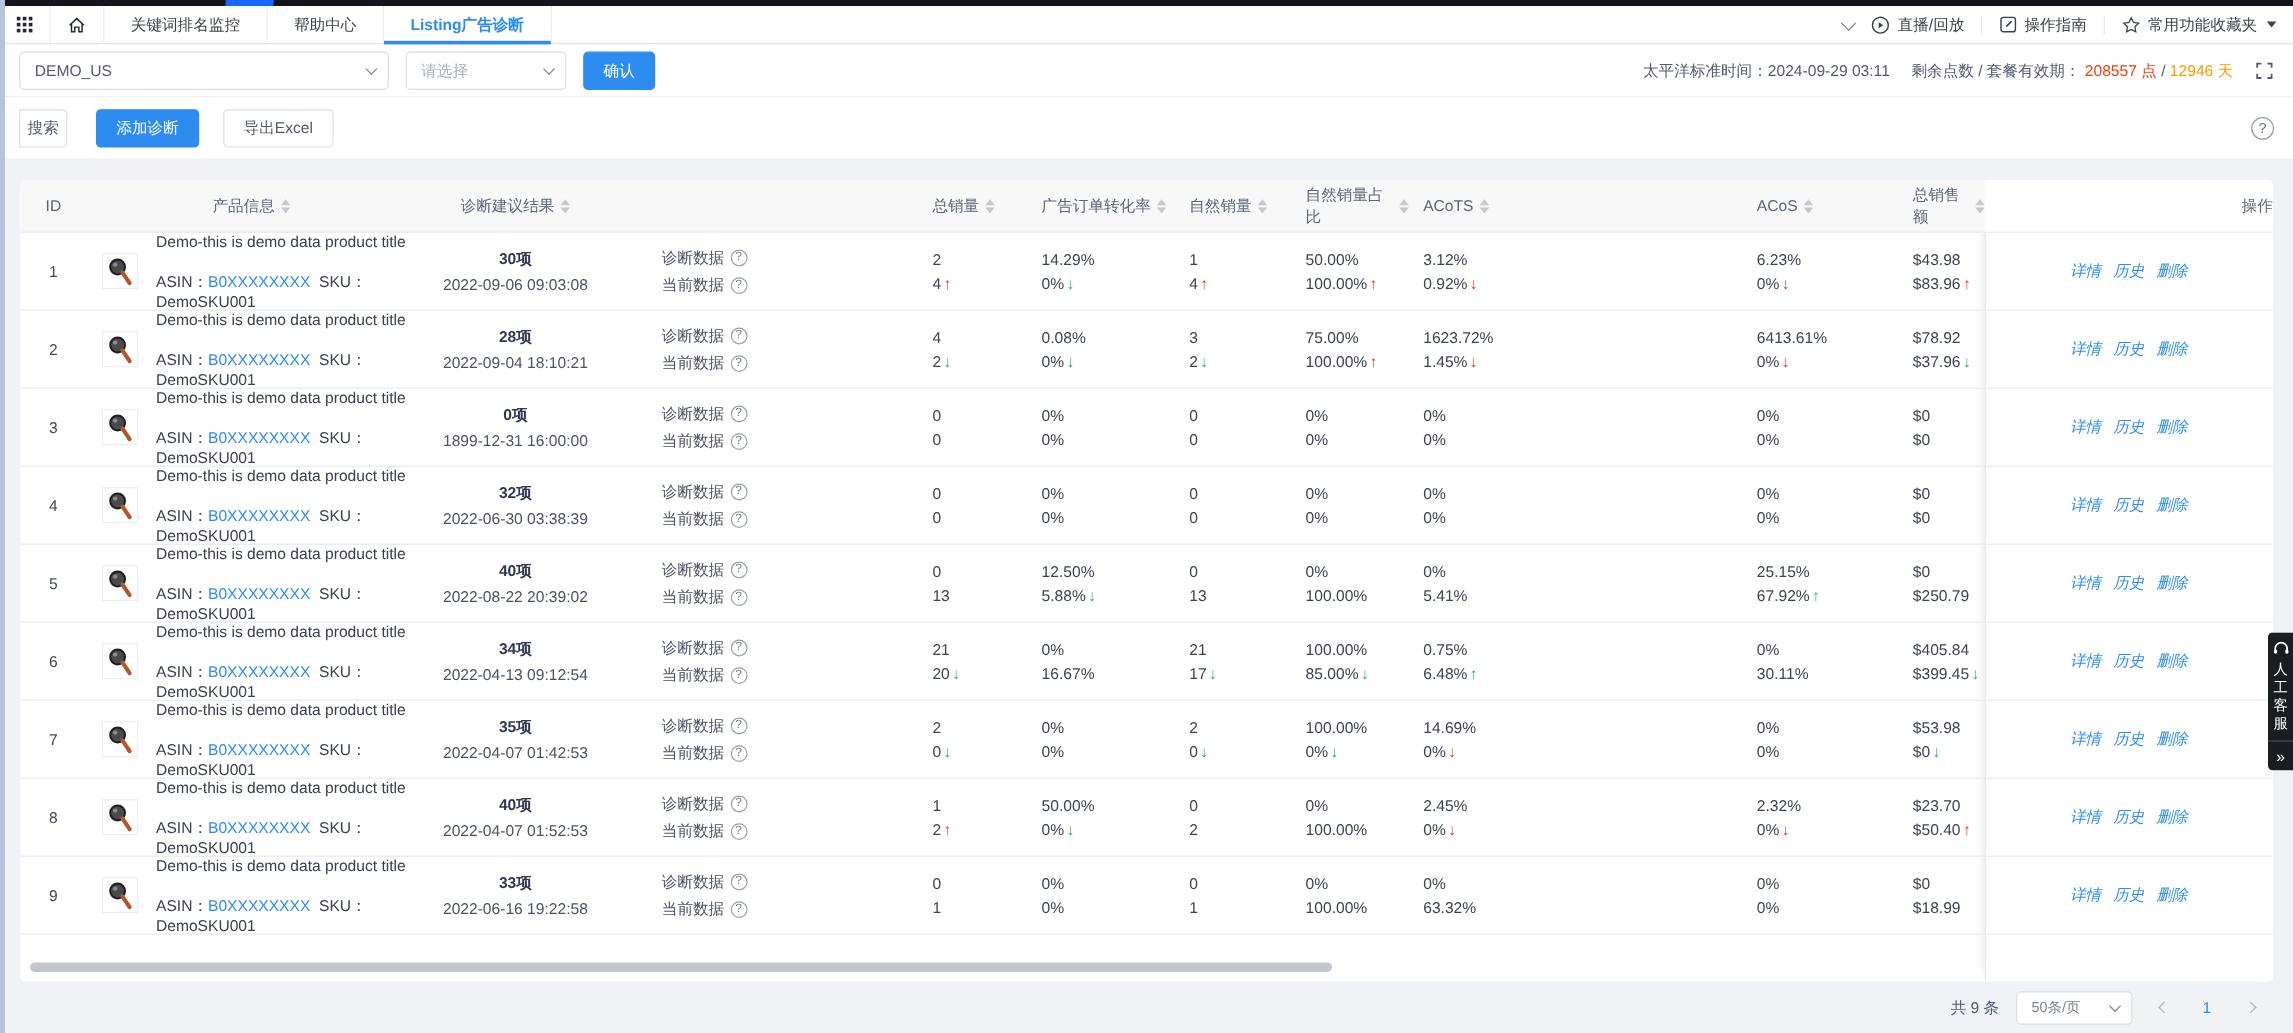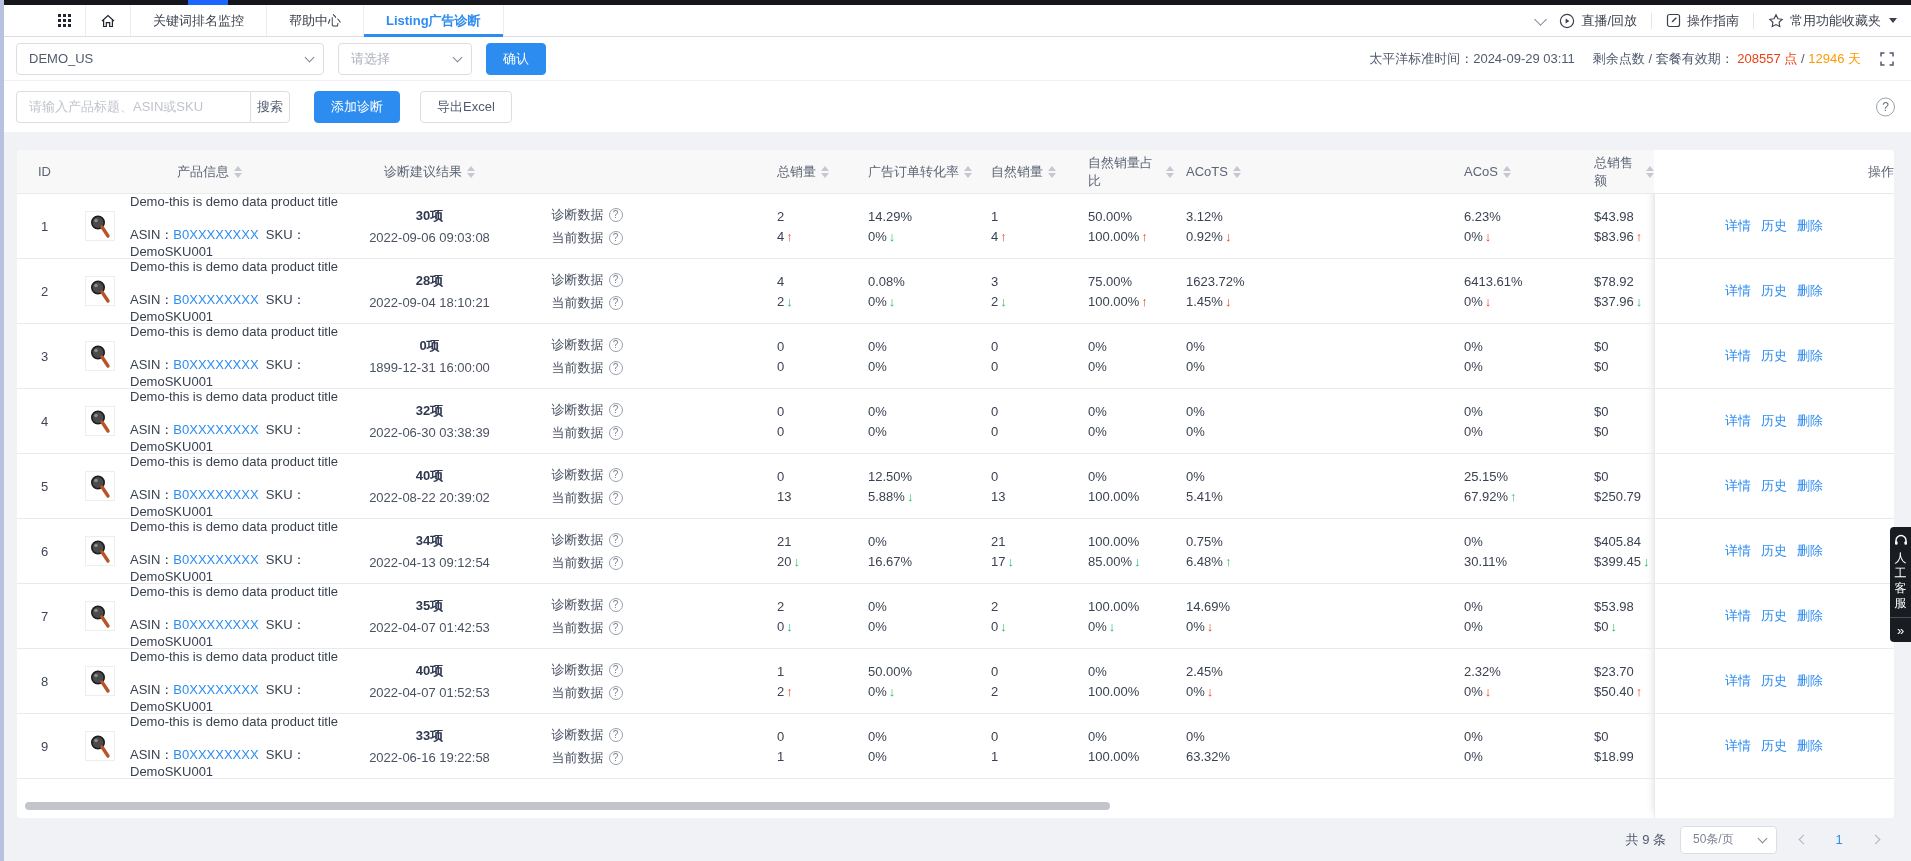--- a/index.html
+++ b/index.html
@@ -6,21 +6,21 @@
   html,body { width:1911px; height:861px; overflow:hidden; background:#f0f2f5;
     font-family:"Liberation Sans","DejaVu Sans",sans-serif; color:#3f4656; font-size:13px; }
   .left-strip { position:fixed; left:0; top:0; width:4px; height:861px; background:#b6c2de; z-index:50; }
 
   
   .topstrip { height:5px; background:#14161c; position:relative; }
   .topstrip .progress { position:absolute; left:188px; top:0; width:40px; height:5px; background:#1a66ff; }
 
   
   .navbar { height:32px; background:#fff; border-bottom:1px solid #dcdee2; display:flex; align-items:stretch; }
-  .nav-left { display:flex; align-items:stretch;margin-left:44px; }
+  .nav-left { display:flex; align-items:stretch; }
   .nav-cell { display:flex; align-items:center; justify-content:center; padding:0 14px; border-right:1px solid #ededed; cursor:pointer; }
   .nav-tab { font-size:13px; color:#3c414b; padding:0 22px; border-right:1px solid #ededed; display:flex; align-items:center; position:relative; cursor:pointer; white-space:nowrap; }
   .nav-tab.active { color:#2d8cf0; font-weight:bold; }
   .nav-tab.active::after { content:""; position:absolute; left:0; right:0; bottom:-1px; height:3px; background:#2d8cf0; }
   .grid-icon { display:grid; grid-template-columns:repeat(3,3px); grid-template-rows:repeat(3,3px); gap:2px; }
   .grid-icon i { background:#22262e; }
   .nav-right { margin-left:auto; display:flex; align-items:center; gap:14px; padding-right:14px; color:#3c414b; }
   .vdiv { width:1px; height:16px; background:#e3e5e8; }
   .navlink { display:flex; align-items:center; gap:6px; cursor:pointer; white-space:nowrap; }
   .chev { width:7px; height:7px; border-right:1.4px solid #808695; border-bottom:1.4px solid #808695; transform:rotate(45deg); margin-top:-3px; }
@@ -87,21 +87,21 @@
   .prod-title { color:#38404f; }
   .prod-sub { color:#38404f; }
   .link { color:#2d8cf0; text-decoration:none; cursor:pointer; }
   .items-count { font-weight:bold; color:#2f3850; }
   .diag-date { color:#4a5262; }
   .lab-line { display:flex; align-items:center; gap:5px; color:#4a5262; }
   .q-circle { width:14px; height:14px; border:1px solid #9aa0ab; border-radius:50%; display:inline-flex; align-items:center; justify-content:center; font-size:10px; color:#7a8materials191; color:#7a8191; }
   .l1,.l2 { color:#3b4352; display:flex; align-items:center; gap:2px; }
   .arr { font-weight:bold; font-size:13px; }
   .arr-red { color:#ed4014; } .arr-green { color:#19be6b; }
-  .op-link { color:#2d8cf0; cursor:pointer; }
+  .op-link { color:#2d8cf0; cursor:pointer;font-style:italic; }
 
   .hscrollbar { position:absolute; left:8px; bottom:8px; width:1085px; height:8px; border-radius:4px; background:#c2c6cc; cursor:pointer; }
 
   
   .pager { height:43px; display:flex; align-items:center; justify-content:flex-end; gap:14px; padding-right:24px; color:#515a6e; }
   .page-size { width:97px; height:28px; font-size:12px; color:#7d8594; }
   .pg-arrow { width:24px; height:24px; display:flex; align-items:center; justify-content:center; cursor:pointer; }
   .pg-arrow .chev { margin-top:0; border-color:#aeb3bc; }
   .chev.left  { transform:rotate(135deg); }
   .chev.right { transform:rotate(-45deg); }
@@ -204,21 +204,20 @@
           <path d="M2 5.5 V2 H5.5 M10.5 2 H14 V5.5 M14 10.5 V14 H10.5 M5.5 14 H2 V10.5"></path>
         </g>
       </svg>
   </div>
 </div>
 
 <div class="hairline"></div>
 
 <div class="searchbar">
   <div class="input-group">
-    <input type="text" placeholder="请输入产品标题、ASIN或SKU" style="">
     <button class="btn">搜索</button>
   </div>
   <button class="btn primary">添加诊断</button>
   <button class="btn export">导出Excel</button>
   <div class="help-circle">?</div>
 </div>
 
 <div class="gap"></div>
 
 <div class="card">

